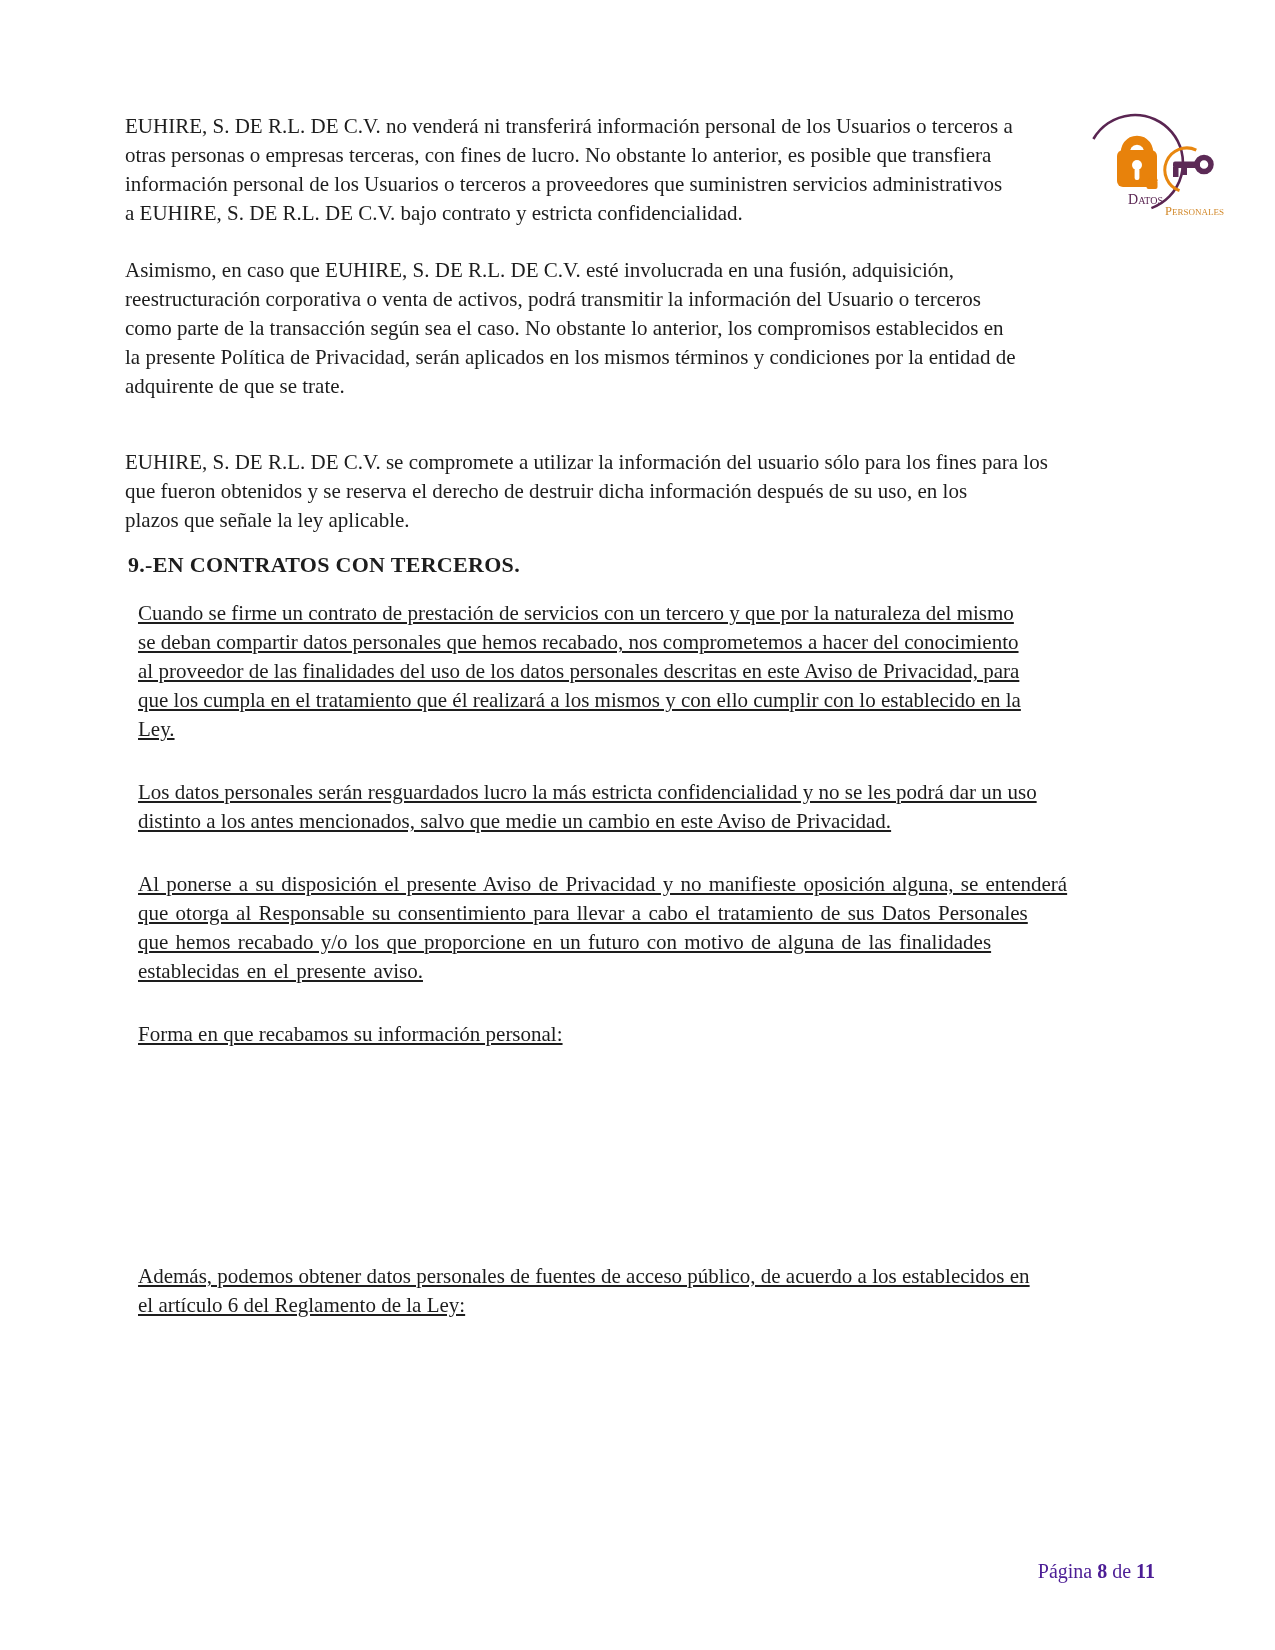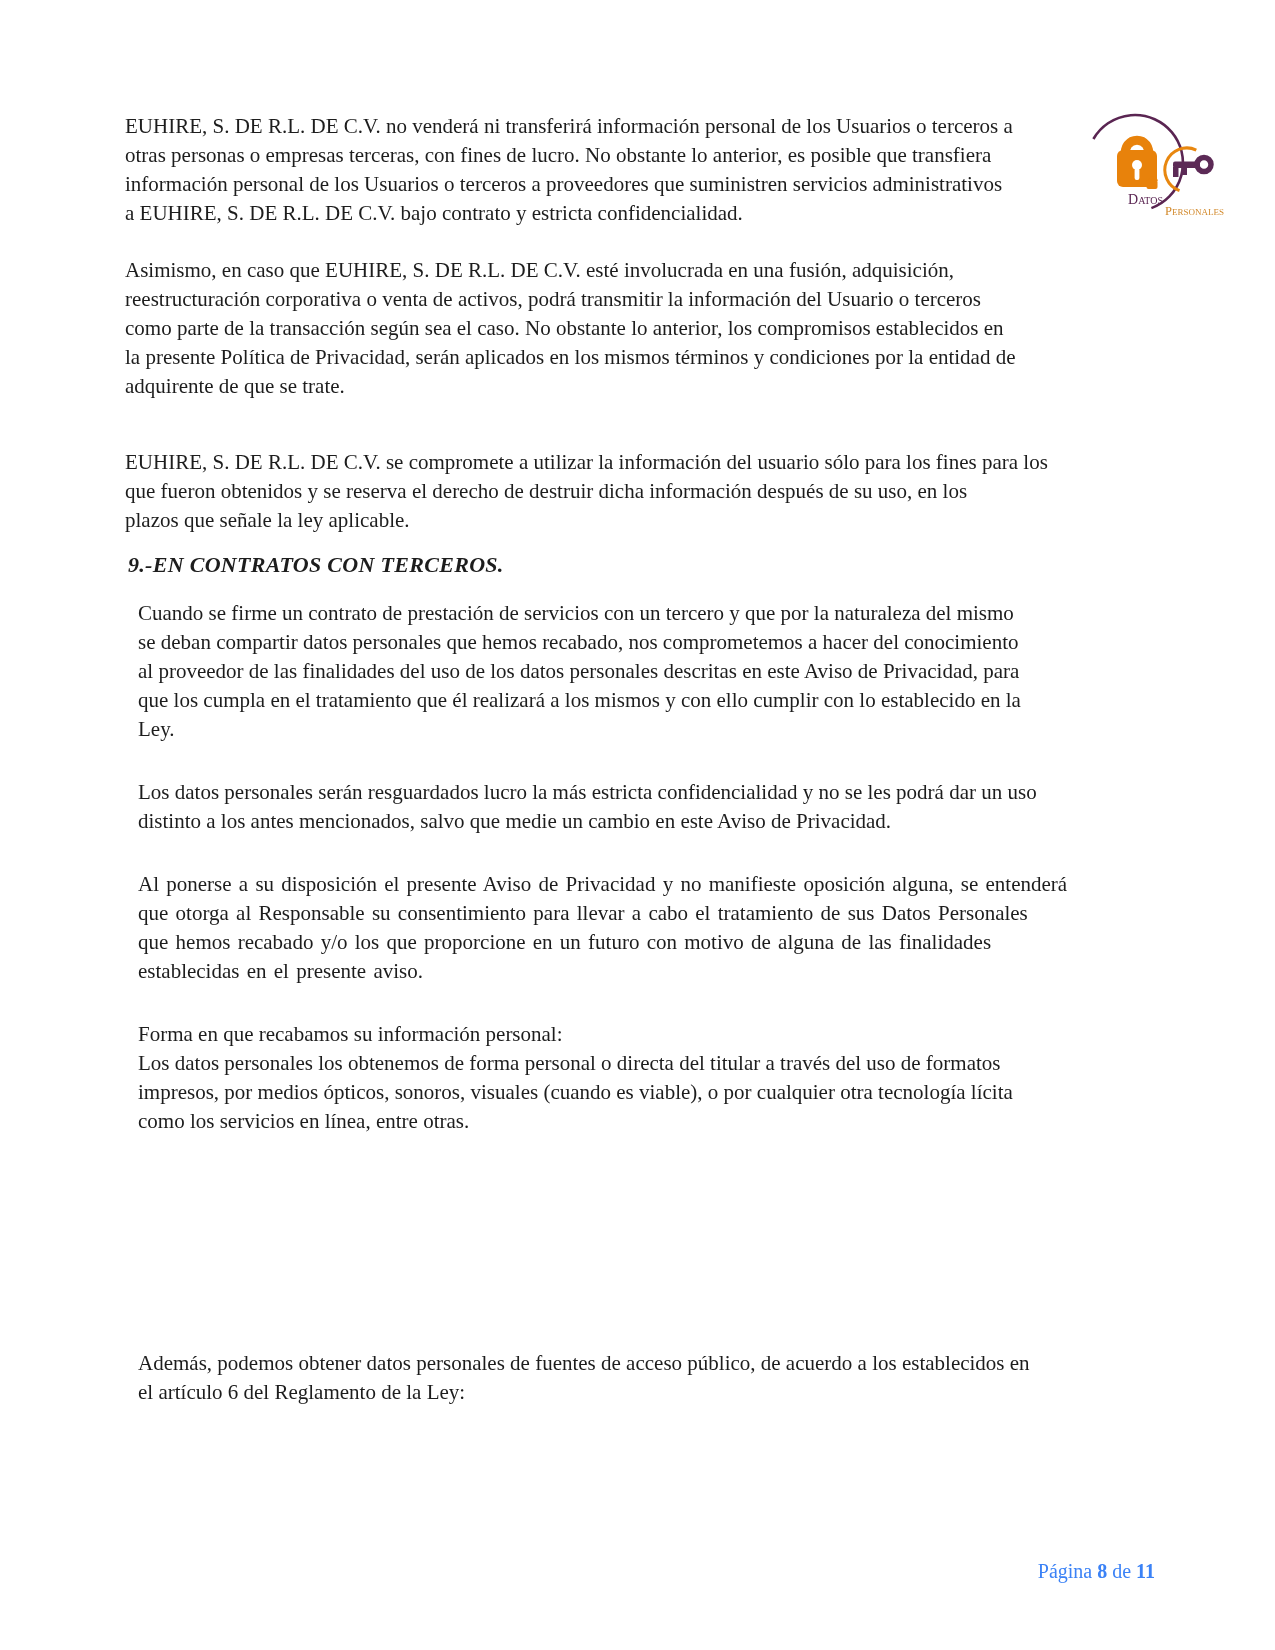--- a/index.html
+++ b/index.html
@@ -18,29 +18,28 @@
   .content p {
     margin:0 0 28px 0;
     font-size:21px; line-height:29px;
     white-space:pre-line;
   }
   .content p.tight { margin-bottom:14px;margin-top:47px; }
   .section-heading {
     font-size:22px; line-height:31px; font-weight:bold;
     letter-spacing:0.3px;
     margin:0 0 19px 3px;
-    font-style:italic;
   }
-  .section p { margin-left:13px; margin-bottom:34px; }
+  .section p { margin-left:13px; margin-bottom:34px;text-decoration:underline; }
   .section p.justified { word-spacing:2px; }
   .section p.lead { margin-bottom:0; }
   .section p.after-gap { margin-top:213px; }
   .page-footer {
     position:absolute; top:1558px; right:120px; z-index:2;
-    font-size:20px; line-height:26px; color:#3b82f6;
+    font-size:20px; line-height:26px; color:#4c1d95;
   }
   .page-footer b { font-weight:bold; }
   .logo {
     position:absolute; left:1030px; top:82px; width:210px; height:140px;
     z-index:1;
   }
   .logo text { font-family:"Liberation Serif","DejaVu Serif",serif; font-variant:small-caps; }
 </style>
 </head>
 <body>
@@ -94,23 +93,20 @@
 al proveedor de las finalidades del uso de los datos personales descritas en este Aviso de Privacidad, para
 que los cumpla en el tratamiento que él realizará a los mismos y con ello cumplir con lo establecido en la
 Ley.</p>
       <p>Los datos personales serán resguardados lucro la más estricta confidencialidad y no se les podrá dar un uso
 distinto a los antes mencionados, salvo que medie un cambio en este Aviso de Privacidad.</p>
       <p class="justified">Al ponerse a su disposición el presente Aviso de Privacidad y no manifieste oposición alguna, se entenderá
 que otorga al Responsable su consentimiento para llevar a cabo el tratamiento de sus Datos Personales
 que hemos recabado y/o los que proporcione en un futuro con motivo de alguna de las finalidades
 establecidas en el presente aviso.</p>
       <p class="lead">Forma en que recabamos su información personal:</p>
-      <p>Los datos personales los obtenemos de forma personal o directa del titular a través del uso de formatos
-impresos, por medios ópticos, sonoros, visuales (cuando es viable), o por cualquier otra tecnología lícita
-como los servicios en línea, entre otras.</p>
       <p class="after-gap">Además, podemos obtener datos personales de fuentes de acceso público, de acuerdo a los establecidos en
 el artículo 6 del Reglamento de la Ley:</p>
     </div>
   </div>
 
   <div class="page-footer"><span>Página</span> <b>8</b> <span>de</span> <b>11</b></div>
 
 </div>
 
 </body></html>

